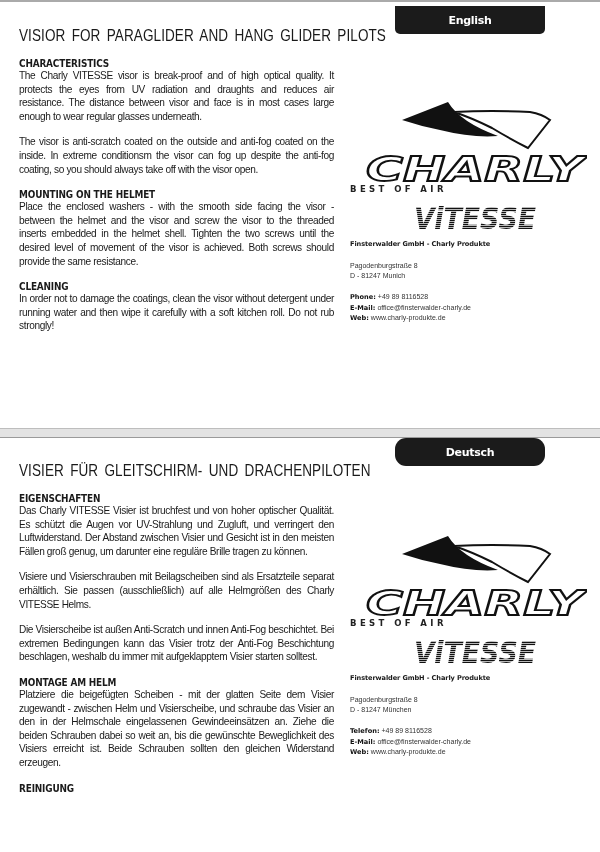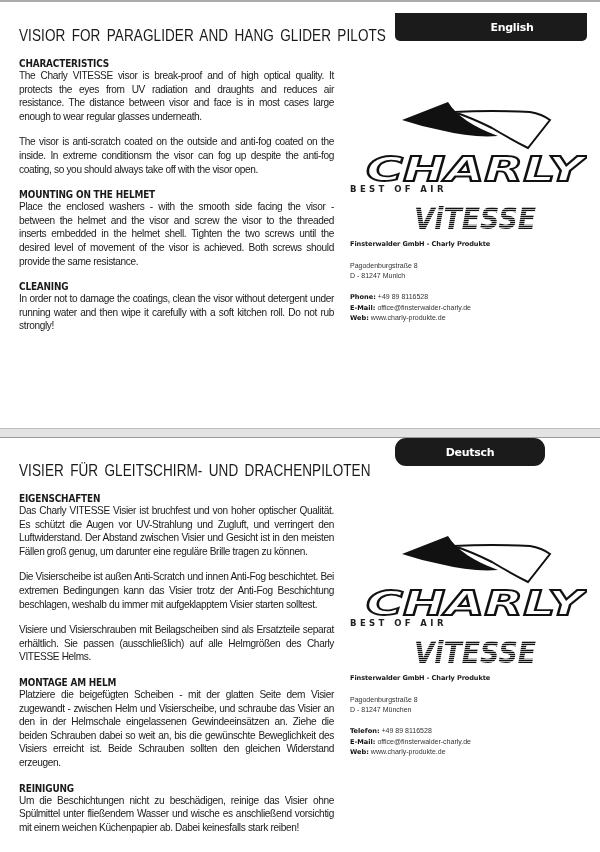--- a/index.html
+++ b/index.html
@@ -6,21 +6,21 @@
   body { width: 600px; height: 852px; position: relative; overflow: hidden;
          font-family: "Liberation Sans Narrow", "Liberation Sans", sans-serif; color: #1a1a1a; }
   .page { position: absolute; left: 0; width: 600px; background: #fff; }
   .page.en { top: 0; height: 428px; border-top: 2px solid #aaa; box-sizing: border-box; }
   .page.de { top: 438px; height: 414px; }
   .separator { position: absolute; left: 0; top: 428px; width: 600px; height: 10px;
                background: #e3e3e3; border-top: 1px solid #bdbdbd; border-bottom: 1px solid #9a9a9a; box-sizing: border-box; }
   .lang-tab { position: absolute; left: 395px; width: 150px; height: 28px; background: #1b1b1b;
               color: #fff; font-weight: bold; font-size: 11px; text-align: center; line-height: 30px;
               border-radius: 0 0 5px 5px; font-family: "DejaVu Sans", sans-serif; letter-spacing: -0.3px; }
-  .page.en .lang-tab { top: 11px; padding-left: 42px; }
+  .page.en .lang-tab { top: 4px; }
   .page.de .lang-tab { top: 0; border-radius: 11px; }
   .left { position: absolute; left: 19px; width: 315px; }
   .title { font-size: 16.5px; font-weight: normal; letter-spacing: 0.1px; margin: 0 0 12px 0;
            transform: scaleX(0.82); transform-origin: left; white-space: nowrap; word-spacing: 3px; }
   .section h3 { margin: 0; font-size: 10.5px; font-weight: bold; font-family: "DejaVu Sans", sans-serif;
                 transform: scaleX(0.85); transform-origin: left; white-space: nowrap; letter-spacing: -0.2px; }
   .section p { margin: 0 0 12px 0; font-size: 10.1px; line-height: 13.6px; text-align: justify;
                letter-spacing: -0.35px; }
   .right { position: absolute; left: 350px; width: 250px; }
   .logo-wing { display: block; margin: 0 auto; }
@@ -90,30 +90,29 @@
 
 <div class="page de">
   <div class="lang-tab">Deutsch</div>
 
   <div class="left" style="top:23px;">
     <h1 class="title">VISIER FÜR GLEITSCHIRM- UND DRACHENPILOTEN</h1>
 
     <div class="section">
       <h3>EIGENSCHAFTEN</h3>
       <p>Das Charly VITESSE Visier ist bruchfest und von hoher optischer Qualität. Es schützt die Augen vor UV-Strahlung und Zugluft, und verringert den Luftwiderstand. Der Abstand zwischen Visier und Gesicht ist in den meisten Fällen groß genug, um darunter eine reguläre Brille tragen zu können.</p>
+      <p>Visiere und Visierschrauben mit Beilagscheiben sind als Ersatzteile separat erhältlich. Sie passen (ausschließlich) auf alle Helmgrößen des Charly VITESSE Helms.</p>
       <p>Die Visierscheibe ist außen Anti-Scratch und innen Anti-Fog beschichtet. Bei extremen Bedingungen kann das Visier trotz der Anti-Fog Beschichtung beschlagen, weshalb du immer mit aufgeklapptem Visier starten solltest.</p>
-      <p>Visiere und Visierschrauben mit Beilagscheiben sind als Ersatzteile separat erhältlich. Sie passen (ausschließlich) auf alle Helmgrößen des Charly VITESSE Helms.</p>
     </div>
     <div class="section">
       <h3>MONTAGE AM HELM</h3>
       <p>Platziere die beigefügten Scheiben - mit der glatten Seite dem Visier zugewandt - zwischen Helm und Visierscheibe, und schraube das Visier an den in der Helmschale eingelassenen Gewindeeinsätzen an. Ziehe die beiden Schrauben dabei so weit an, bis die gewünschte Beweglichkeit des Visiers erreicht ist. Beide Schrauben sollten den gleichen Widerstand erzeugen.</p>
     </div>
     <div class="section">
       <h3>REINIGUNG</h3>
-      <p>Um die Beschichtungen nicht zu beschädigen, reinige das Visier ohne Spülmittel unter fließendem Wasser und wische es anschließend vorsichtig mit einem weichen Küchenpapier ab. Dabei keinesfalls stark reiben!</p>
     </div>
   </div>
 
   <div class="right" style="top:96px;">
     <svg class="logo-wing" width="190" height="52" viewBox="0 0 190 52">
       <path d="M22 20 L68 2 Q80 22 118 36 Q92 38 60 30 Q40 26 22 20 Z" fill="#111"></path>
       <path d="M74 12 Q112 10 150 12 Q162 14 170 20 L148 48 Q132 40 112 28 Q92 18 74 12 Z" fill="none" stroke="#111" stroke-width="2"></path>
     </svg>
     <svg class="charly" width="224" height="34" viewBox="0 0 224 34">
       <text x="112" y="29" text-anchor="middle" font-family="DejaVu Sans, sans-serif" font-weight="bold" font-style="italic" font-size="34" textLength="218" lengthAdjust="spacingAndGlyphs" fill="#fff" stroke="#111" stroke-width="1.8">CHARLY</text>

